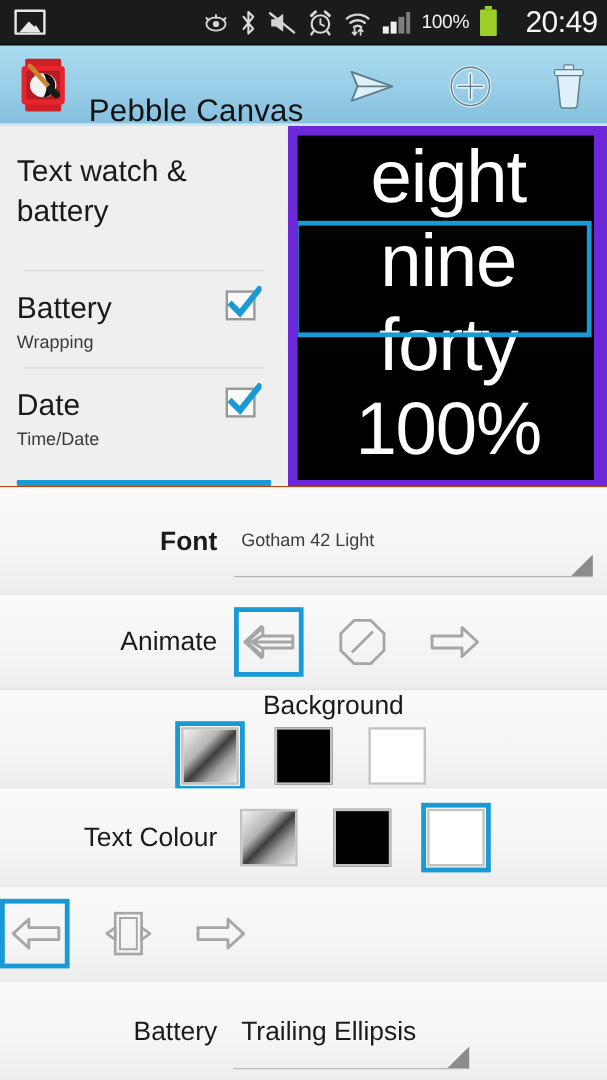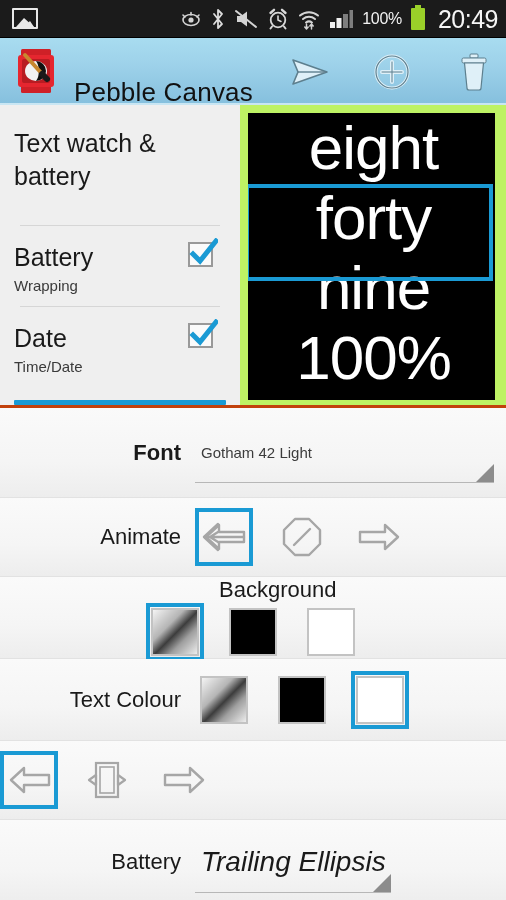--- a/index.html
+++ b/index.html
@@ -41,21 +41,21 @@
     border-left:6px solid transparent;border-right:4px solid transparent;
     border-bottom:6px solid #e8e8e8;
   }
   .batt-pct{ color:#f2f2f2; font-size:16px; letter-spacing:-0.3px; }
   .batt-ico{
     width:14px;height:22px;background:#9ad029;border-radius:1px;position:relative;
   }
   .batt-ico:before{
     content:"";position:absolute;top:-3px;left:4px;width:6px;height:3px;background:#9ad029;
   }
-  .clock{ color:#f5f5f5; font-size:25px; letter-spacing:-0.5px; margin-left:4px; }
+  .clock{ color:#f5f5f5; font-size:25px; letter-spacing:-0.5px; margin-left:15px; }
 
   
   #actionbar{
     height:67px; width:506px;
     background:linear-gradient(to bottom,#a8dcf0 0%,#9ed2ea 40%,#86c0de 100%);
     display:flex; align-items:center;
     border-bottom:2px solid #c9e6f3;
     position:relative;
   }
   #appicon{
@@ -66,21 +66,21 @@
   }
   .ab-actions{
     position:absolute; right:10px; top:0; height:67px;
     display:flex; align-items:center; gap:38px;
   }
   .ab-btn{ width:44px;height:44px; display:flex;align-items:center;justify-content:center; }
 
   
   #upper{
     position:relative; width:506px; height:300px;
-    background:#bef264;
+    background:#6d28d9;
     display:flex;
   }
   #list{
     width:240px; padding:0 14px; position:relative;
     background:#efefef;
   }
   .li{ position:relative; }
   .li-title{ font-size:25px; color:#1a1a1a; line-height:30px; }
   .li-sub{ font-size:15px; color:#3a3a3a; margin-top:5px; }
   .li-chk{
@@ -103,21 +103,21 @@
   }
   #pv-selbox{
     position:absolute; left:-3px; top:71px; width:248px; height:97px;
     border:4px solid #1a9ad4;
   }
 
   
   #settings{
     position:absolute; top:405px; left:0; width:506px; height:495px;
     background:#f4f4f4;
-    border-top:3px solid #c2410c;
+    border-top:1px solid #c2410c;
   }
   #settings:before{
     content:""; position:absolute;top:0;left:0;width:506px;height:18px;
     background:linear-gradient(to bottom, rgba(150,150,150,0.45), rgba(150,150,150,0));
   }
   .row{
     display:flex; align-items:center;
     position:relative;
     border-bottom:1px solid #e2e2e2;
     background:linear-gradient(to bottom,#fafafa 0%,#f5f5f5 60%,#ededed 100%);
@@ -273,22 +273,22 @@
           <rect x="3" y="5" width="23" height="23" fill="#fafafa" stroke="#999" stroke-width="2"></rect>
           <path d="M7 16 L14 23 L30 3" fill="none" stroke="#1a9ad4" stroke-width="5" stroke-linecap="square"></path>
         </svg>
       </span>
     </div>
     <div id="sel-bar"></div>
   </div>
 
   <div id="preview">
     <div class="pv-line">eight</div>
+    <div class="pv-line">nine</div>
     <div class="pv-line">forty</div>
-    <div class="pv-line">nine</div>
     <div class="pv-line">100%</div>
     <div id="pv-selbox"></div>
   </div>
 </div>
 
 <div id="settings">
 
   <div class="row" style="height:90px;">
     <span class="row-label bold">Font</span>
     <span class="spinner">
@@ -370,19 +370,19 @@
         <svg width="46" height="34" viewBox="0 0 46 34">
           <path d="M28 5 L41 17 L28 29 L28 22 L3 22 L3 12 L28 12 Z" fill="none" stroke="#a6a6a6" stroke-width="2.4" stroke-linejoin="round"></path>
         </svg>
       </span>
     </span>
   </div>
 
   <div class="row" style="height:83px;border-bottom:none;">
     <span class="row-label">Battery</span>
     <span class="spinner">
-      <span class="spin-val" style="font-size:28px;color:#1a1a1a;font-style:italic;">Trailing Ellipsis</span>
+      <span class="spin-val" style="font-size:22px;color:#1a1a1a;">Trailing Ellipsis</span>
       <span class="spin-line" style="right:115px;bottom:10px;"></span>
       <span class="spin-tri" style="right:115px;bottom:11px;"></span>
     </span>
   </div>
 
 </div>
 
 </body></html>

